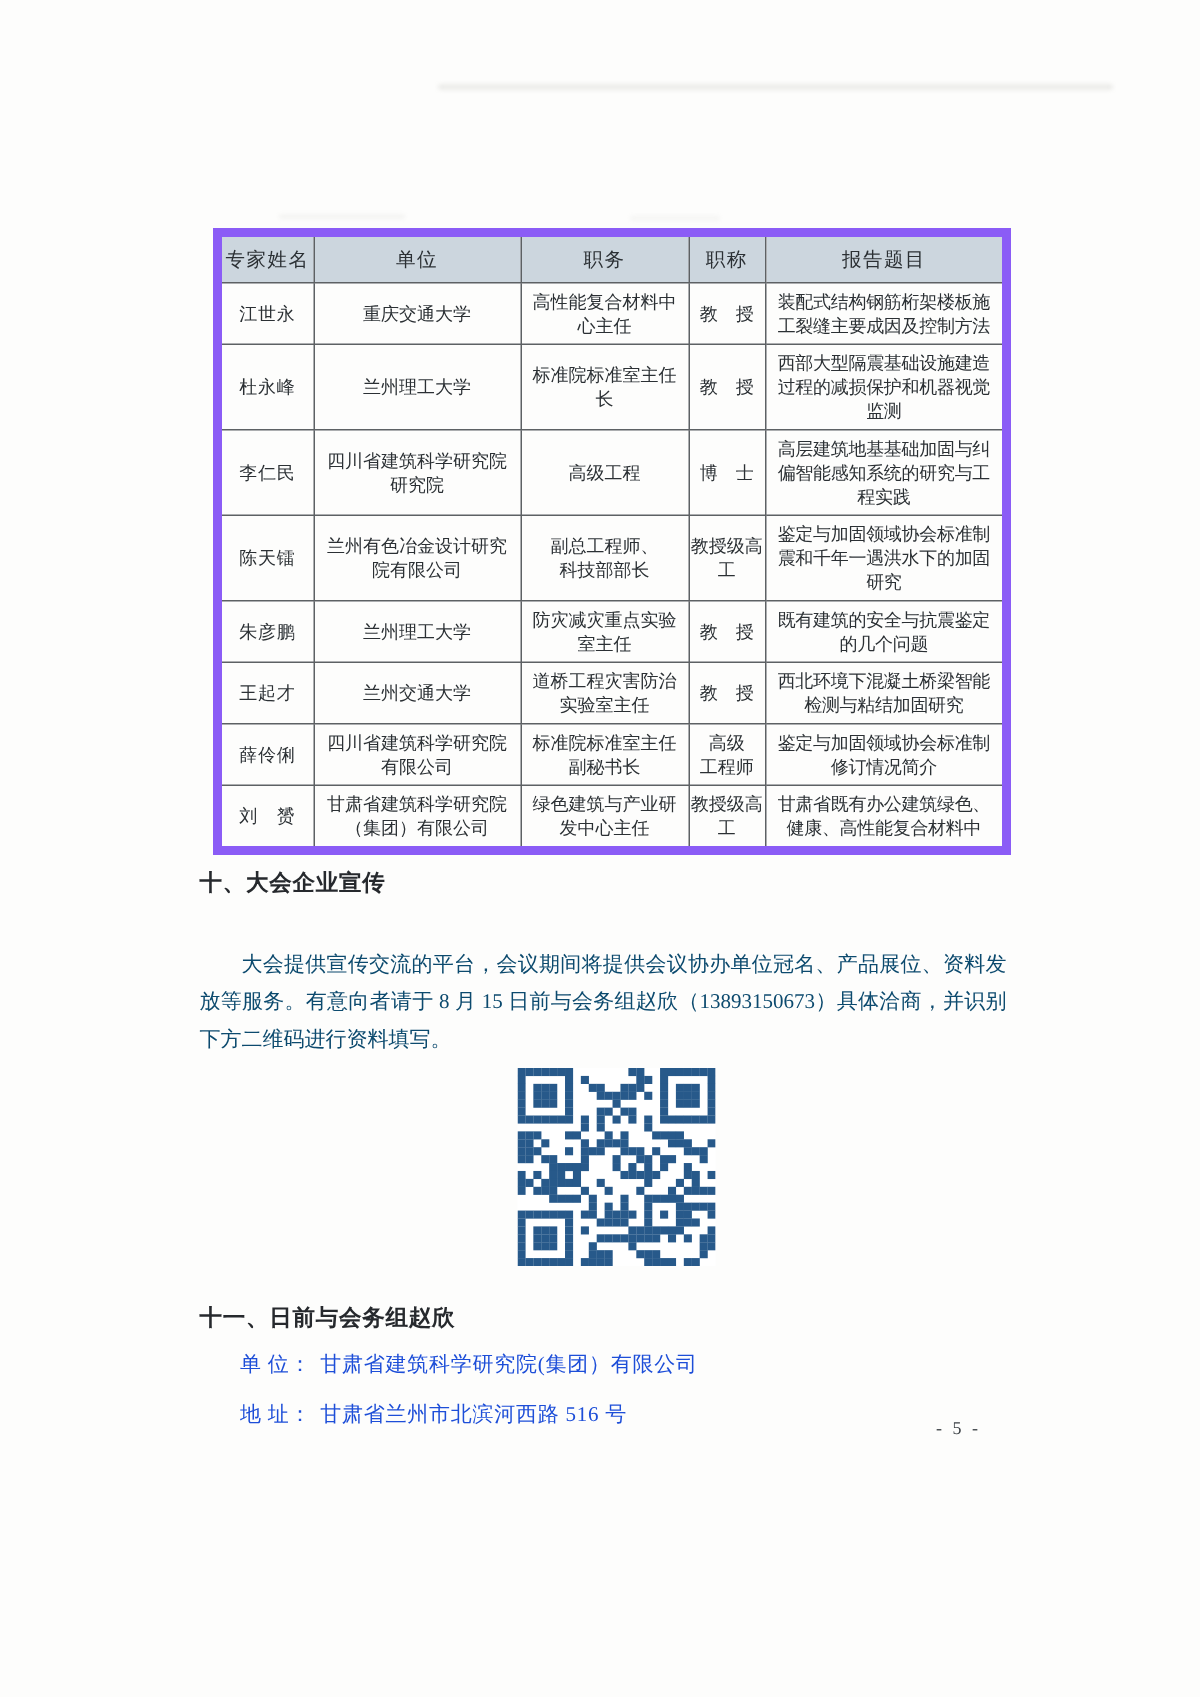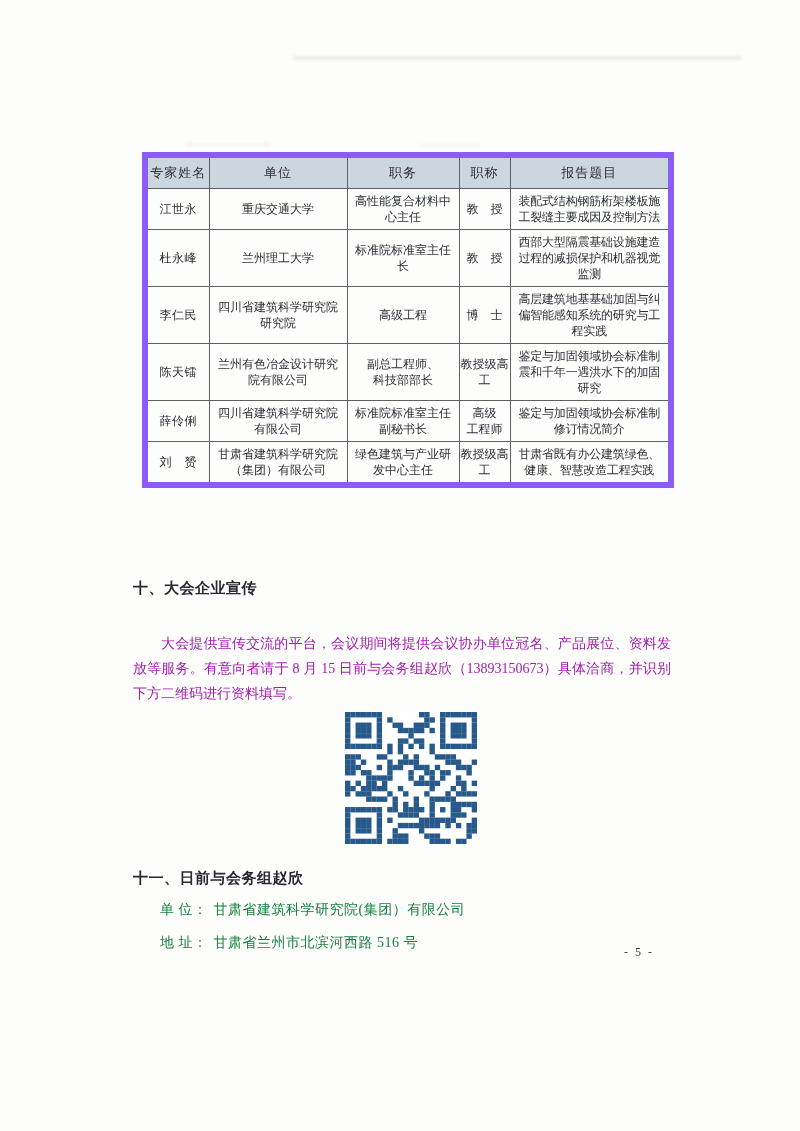--- a/index.html
+++ b/index.html
@@ -37,24 +37,24 @@
 
   .h10,.h11{
     position:absolute;left:133px;font-size:15px;font-weight:bold;color:#26292d;
     letter-spacing:0.5px;
   }
   .h10{top:579px;}
   .h11{top:869px;}
   .para{
     position:absolute;left:133px;top:631px;width:538px;margin:0;
     font-size:14px;line-height:25px;text-align:justify;text-indent:2em;
-    color:#a21caf;
+    color:#0c4a6e;
   }
   .qr{position:absolute;left:345px;top:712px;width:132px;height:132px;background:#ffffff;}
-  .contact-line{position:absolute;left:160px;font-size:14px;color:#15803d;letter-spacing:0.5px;}
+  .contact-line{position:absolute;left:160px;font-size:14px;color:#1d4ed8;letter-spacing:0.5px;}
   .unit-line{top:901px;}
   .addr-line{top:934px;}
   .contact-line .lbl{margin-right:6px;}
   .pageno{position:absolute;left:624px;top:945px;font-size:12px;color:#3c4146;letter-spacing:2px;}
 </style>
 </head>
 <body>
 
 <div class="smudge s1"></div>
 <div class="smudge s2"></div>
@@ -113,40 +113,58 @@
 院有限公司</td>
         <td class="cell-position">副总工程师、
 科技部部长</td>
         <td class="cell-title">教授级高
 工</td>
         <td class="cell-topic">鉴定与加固领域协会标准制
 震和千年一遇洪水下的加固
 研究</td>
       </tr>
       <tr>
+        <td class="cell-name">朱彦鹏</td>
+        <td class="cell-unit">兰州理工大学</td>
+        <td class="cell-position">防灾减灾重点实验
+室主任</td>
+        <td class="cell-title">教　授</td>
+        <td class="cell-topic">既有建筑的安全与抗震鉴定
+的几个问题</td>
+      </tr>
+      <tr>
+        <td class="cell-name">王起才</td>
+        <td class="cell-unit">兰州交通大学</td>
+        <td class="cell-position">道桥工程灾害防治
+实验室主任</td>
+        <td class="cell-title">教　授</td>
+        <td class="cell-topic">西北环境下混凝土桥梁智能
+检测与粘结加固研究</td>
+      </tr>
+      <tr>
         <td class="cell-name">薛伶俐</td>
         <td class="cell-unit">四川省建筑科学研究院
 有限公司</td>
         <td class="cell-position">标准院标准室主任
 副秘书长</td>
         <td class="cell-title">高级
 工程师</td>
         <td class="cell-topic">鉴定与加固领域协会标准制
 修订情况简介</td>
       </tr>
       <tr>
         <td class="cell-name">刘　赟</td>
         <td class="cell-unit">甘肃省建筑科学研究院
 （集团）有限公司</td>
         <td class="cell-position">绿色建筑与产业研
 发中心主任</td>
         <td class="cell-title">教授级高
 工</td>
         <td class="cell-topic">甘肃省既有办公建筑绿色、
-健康、智慧改造工程实践</td>
+健康、高性能复合材料中</td>
       </tr>
     </tbody>
 </table>
 
 <div class="h10">十、大会企业宣传</div>
 <p class="para">大会提供宣传交流的平台，会议期间将提供会议协办单位冠名、产品展位、资料发放等服务。有意向者请于 8 月 15 日前与会务组赵欣（13893150673）具体洽商，并识别下方二维码进行资料填写。</p>
 
 <svg id="qr" class="qr" viewBox="0 0 25 25" xmlns="http://www.w3.org/2000/svg">
     <rect x="0" y="0" width="1.02" height="1.02" fill="#27598a"></rect>
     <rect x="1" y="0" width="1.02" height="1.02" fill="#27598a"></rect>

